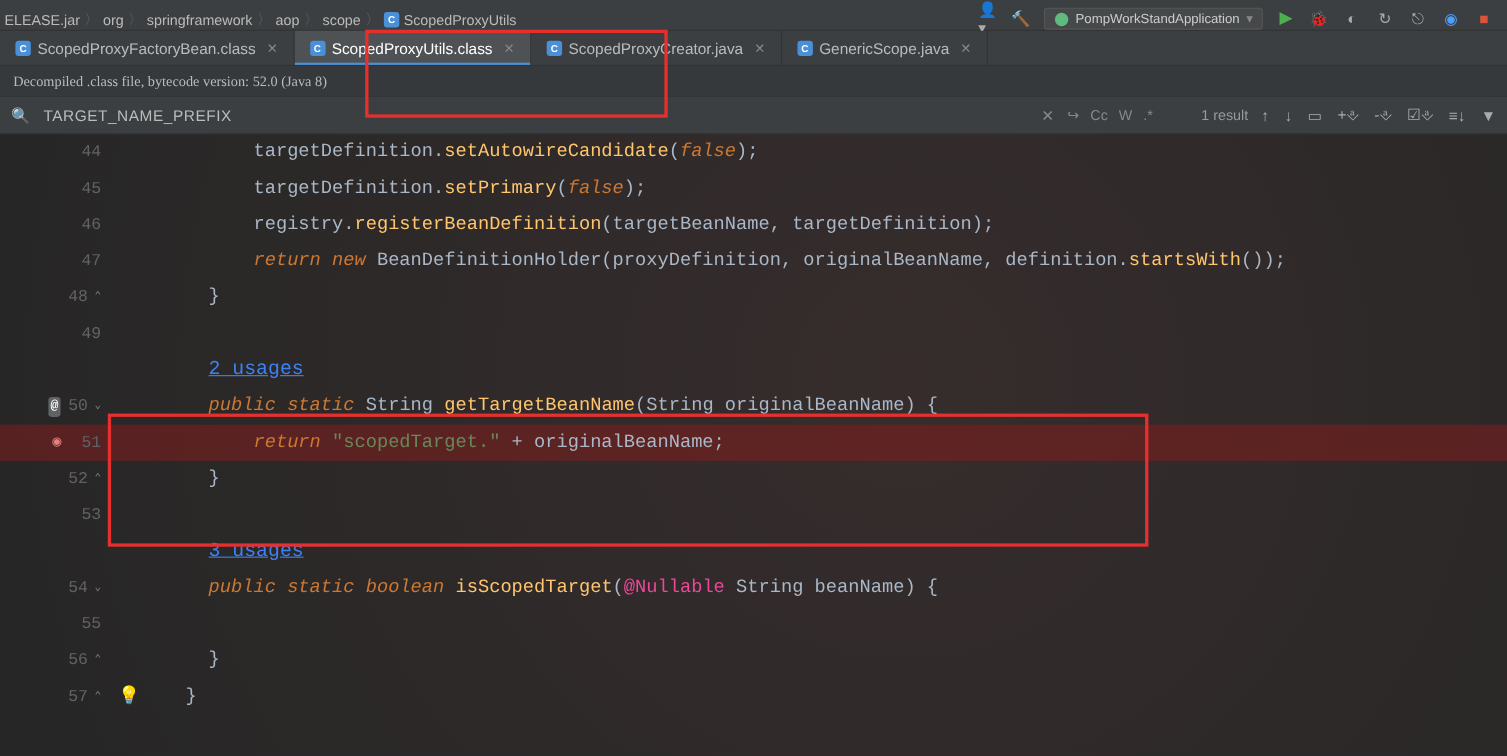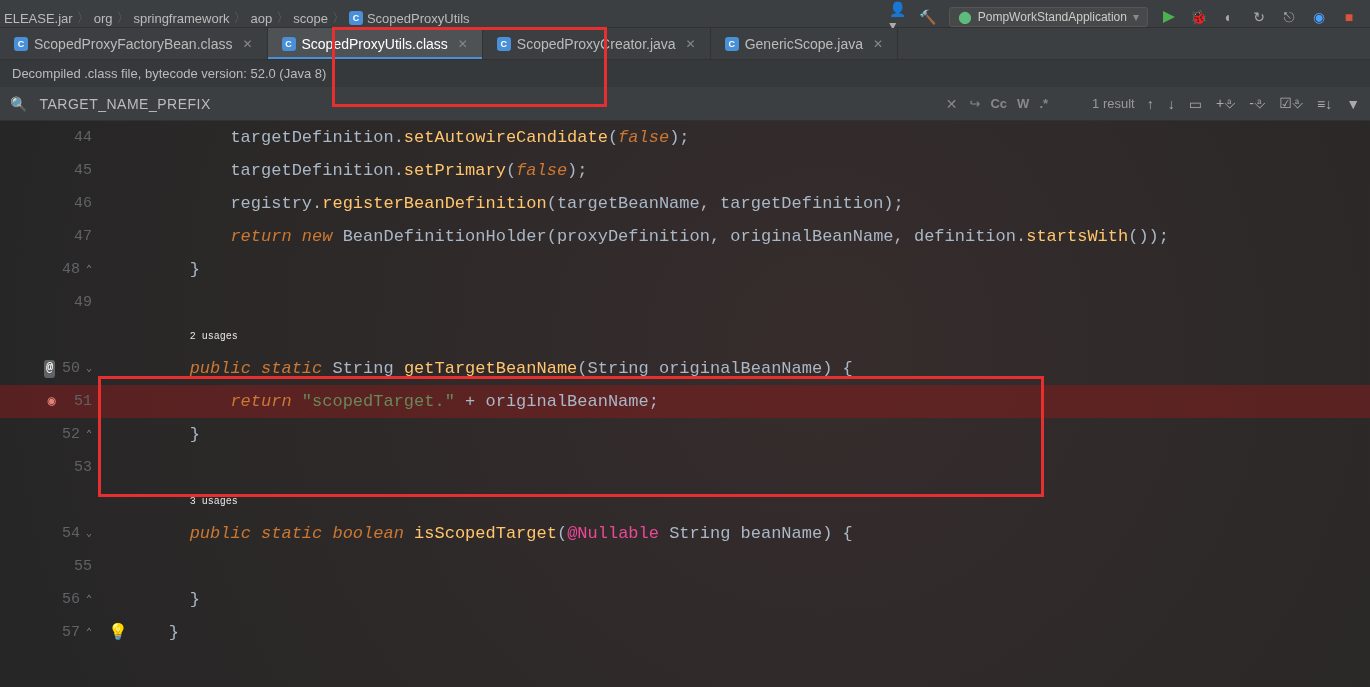--- a/index.html
+++ b/index.html
@@ -14,41 +14,41 @@
 .toolbar-icons .ico { width:18px; height:18px; display:flex; align-items:center; justify-content:center; cursor:pointer; }
 .run-config { background:#45494a; border:1px solid #555; border-radius:3px; padding:2px 8px; display:flex; align-items:center; gap:6px; font-size:12px; color:#ccc; cursor:pointer; }
 .tabs { display:flex; height:32px; background:#3c3f41; border-bottom:1px solid #323232; z-index:10; position:relative; }
 .tab { display:flex; align-items:center; padding:0 14px; gap:6px; font-size:14px; color:#bbb; border-right:1px solid #323232; cursor:pointer; position:relative; }
 .tab.active { background:#4e5254; color:#fff; }
 .tab.active::after { content:""; position:absolute; left:0; right:0; bottom:0; height:2px; background:#4a90d9; }
 .tab .tab-icon { width:14px; height:14px; border-radius:3px; display:flex; align-items:center; justify-content:center; font-size:9px; font-weight:bold; }
 .tab .tab-icon.class { background:#4a90d9; color:#fff; }
 .tab .tab-icon.java { background:#4a90d9; color:#fff; }
 .tab .close { color:#888; margin-left:4px; font-size:12px; }
-.infobar { background:#35393b; color:#bbb; padding:6px 12px; font-size:13px; z-index:10; position:relative; }
+.infobar { background:#35393b; color:#bbb; padding:6px 12px; font-size:13px; z-index:10; position:relative;font-family:Liberation Serif, serif; }
 .searchbar { display:flex; align-items:center; height:34px; background:#3c3f41; border-bottom:1px solid #323232; padding:0 10px; gap:12px; z-index:10; position:relative; }
 .search-icon { color:#888; }
 .search-input { background:transparent; border:none; color:#bbb; font-size:14px; flex:1; outline:none; letter-spacing:0.5px; }
 .search-close { color:#888; cursor:pointer; }
 .search-ctrls { display:flex; gap:10px; color:#888; font-size:13px; align-items:center; }
-.search-ctrls .lbl { font-weight:bold; }
+.search-ctrls .lbl { font-weight:normal; }
 .result-count { color:#999; font-size:13px; margin-left:32px; }
 .search-actions { display:flex; gap:14px; margin-left:auto; align-items:center; }
 .search-actions .abtn { color:#aaa; cursor:pointer; font-size:14px; }
 .editor { position:relative; z-index:5; font-family:Consolas,"Courier New",monospace; font-size:17px; line-height:33px; }
 .line { display:flex; height:33px; align-items:center; }
 .gutter { width:100px; display:flex; justify-content:flex-end; align-items:center; padding-right:8px; gap:6px; color:#606366; font-size:15px; position:relative;padding-left:44px; }
 .gutter .ln { width:30px; text-align:right; }
 .gutter .fold { color:#888; font-size:10px; }
 .code { padding-left:8px; white-space:pre; }
 .kw { color:#cc7832;font-style:italic; }
 .fn { color:#ffc66d; }
 .str { color:#6a8759; }
 .ann { color:#ec4899; }
-.usage { color:#e5e5e5; font-size:10px; }
+.usage { color:#3b82f6; font-size:18px; text-decoration:underline; }
 .hl-line { background:rgba(130,30,30,0.55); }
 .highlight-box-1 { position:absolute; border:3px solid #e63030; z-index:20; pointer-events:none; }
 .highlight-box-2 { position:absolute; border:3px solid #e63030; z-index:20; pointer-events:none; }
 .at { background:#606366; color:#fff; border-radius:3px; width:18px; height:18px; font-size:12px; display:inline-flex; align-items:center; justify-content:center; font-weight:bold;}
 .ck { color:#e6827c; font-size:14px; }
 .bulb { color:#ffc66d; font-size:16px; }
 svg.tri { width:12px; height:12px; }
 </style>
 </head>
 <body>

